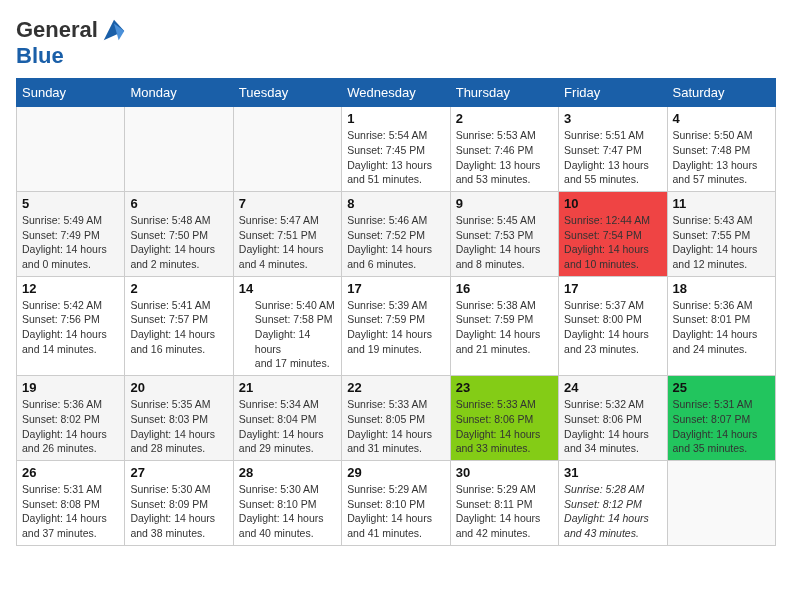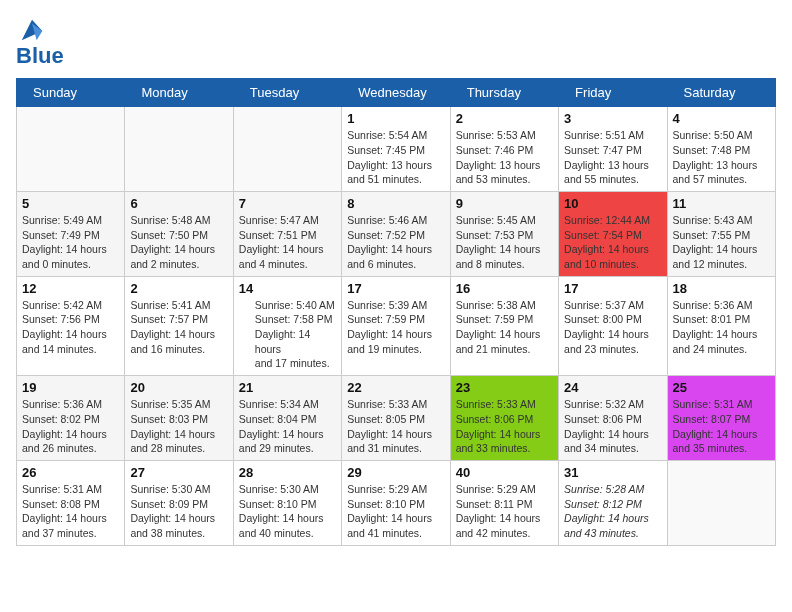--- a/index.html
+++ b/index.html
@@ -47,21 +47,21 @@
     }
     .calendar {
       width: 100%;
       border-collapse: collapse;
       font-size: 11px;
     }
     .calendar th {
       background: #1a5fa8;
       color: #fff;
       text-align: left;
-      padding: 6px 16px;
+      padding: 6px 5px;
       font-size: 13px;
       font-weight: normal;
       border: 1px solid #1a5fa8;
     }
     .calendar td {
       vertical-align: top;
       padding: 4px 5px;
       border: 1px solid #ccc;
       width: calc(100% / 7);
       min-height: 80px;
@@ -85,20 +85,21 @@
       background: #f9f9f9 !important;
     }
   </style>
 </head>
 <body>
 
 <div class="header">
   <div class="logo">
     <div>
       <div style="display:flex;align-items:center;">
+        <span class="logo-text logo-general">General</span>
         <svg class="logo-icon" viewBox="0 0 30 30" xmlns="http://www.w3.org/2000/svg">
           <polygon points="4,26 15,4 26,16" fill="#1a5fa8"></polygon>
           <polygon points="15,8 26,16 20,26" fill="#4a90d9"></polygon>
         </svg>
       </div>
       <div class="logo-text logo-blue">Blue</div>
     </div>
   </div>
   <div class="title-block">
     <div class="month-title"></div>
@@ -290,21 +291,21 @@
 Daylight: 14 hours
 and 33 minutes.</div>
         </td>
         <td style="background: rgb(245, 245, 245);">
           <div class="cell-day">24</div>
           <div class="cell-info" style="white-space: pre-line;">Sunrise: 5:32 AM
 Sunset: 8:06 PM
 Daylight: 14 hours
 and 34 minutes.</div>
         </td>
-        <td style="background: #d946ef; margin-left: 23px;">
+        <td style="background: #22c55e; margin-left: 23px;">
           <div class="cell-day">25</div>
           <div class="cell-info" style="white-space: pre-line;">Sunrise: 5:31 AM
 Sunset: 8:07 PM
 Daylight: 14 hours
 and 35 minutes.</div>
         </td>
       </tr>
       <tr>
         <td>
           <div class="cell-day">26</div>
@@ -328,21 +329,21 @@
 and 40 minutes.</div>
         </td>
         <td>
           <div class="cell-day">29</div>
           <div class="cell-info" style="white-space: pre-line;">Sunrise: 5:29 AM
 Sunset: 8:10 PM
 Daylight: 14 hours
 and 41 minutes.</div>
         </td>
         <td>
-          <div class="cell-day">40</div>
+          <div class="cell-day">30</div>
           <div class="cell-info" style="white-space: pre-line;">Sunrise: 5:29 AM
 Sunset: 8:11 PM
 Daylight: 14 hours
 and 42 minutes.</div>
         </td>
         <td>
           <div class="cell-day">31</div>
           <div class="cell-info" style="white-space: pre-line; font-style: italic;">Sunrise: 5:28 AM
 Sunset: 8:12 PM
 Daylight: 14 hours

